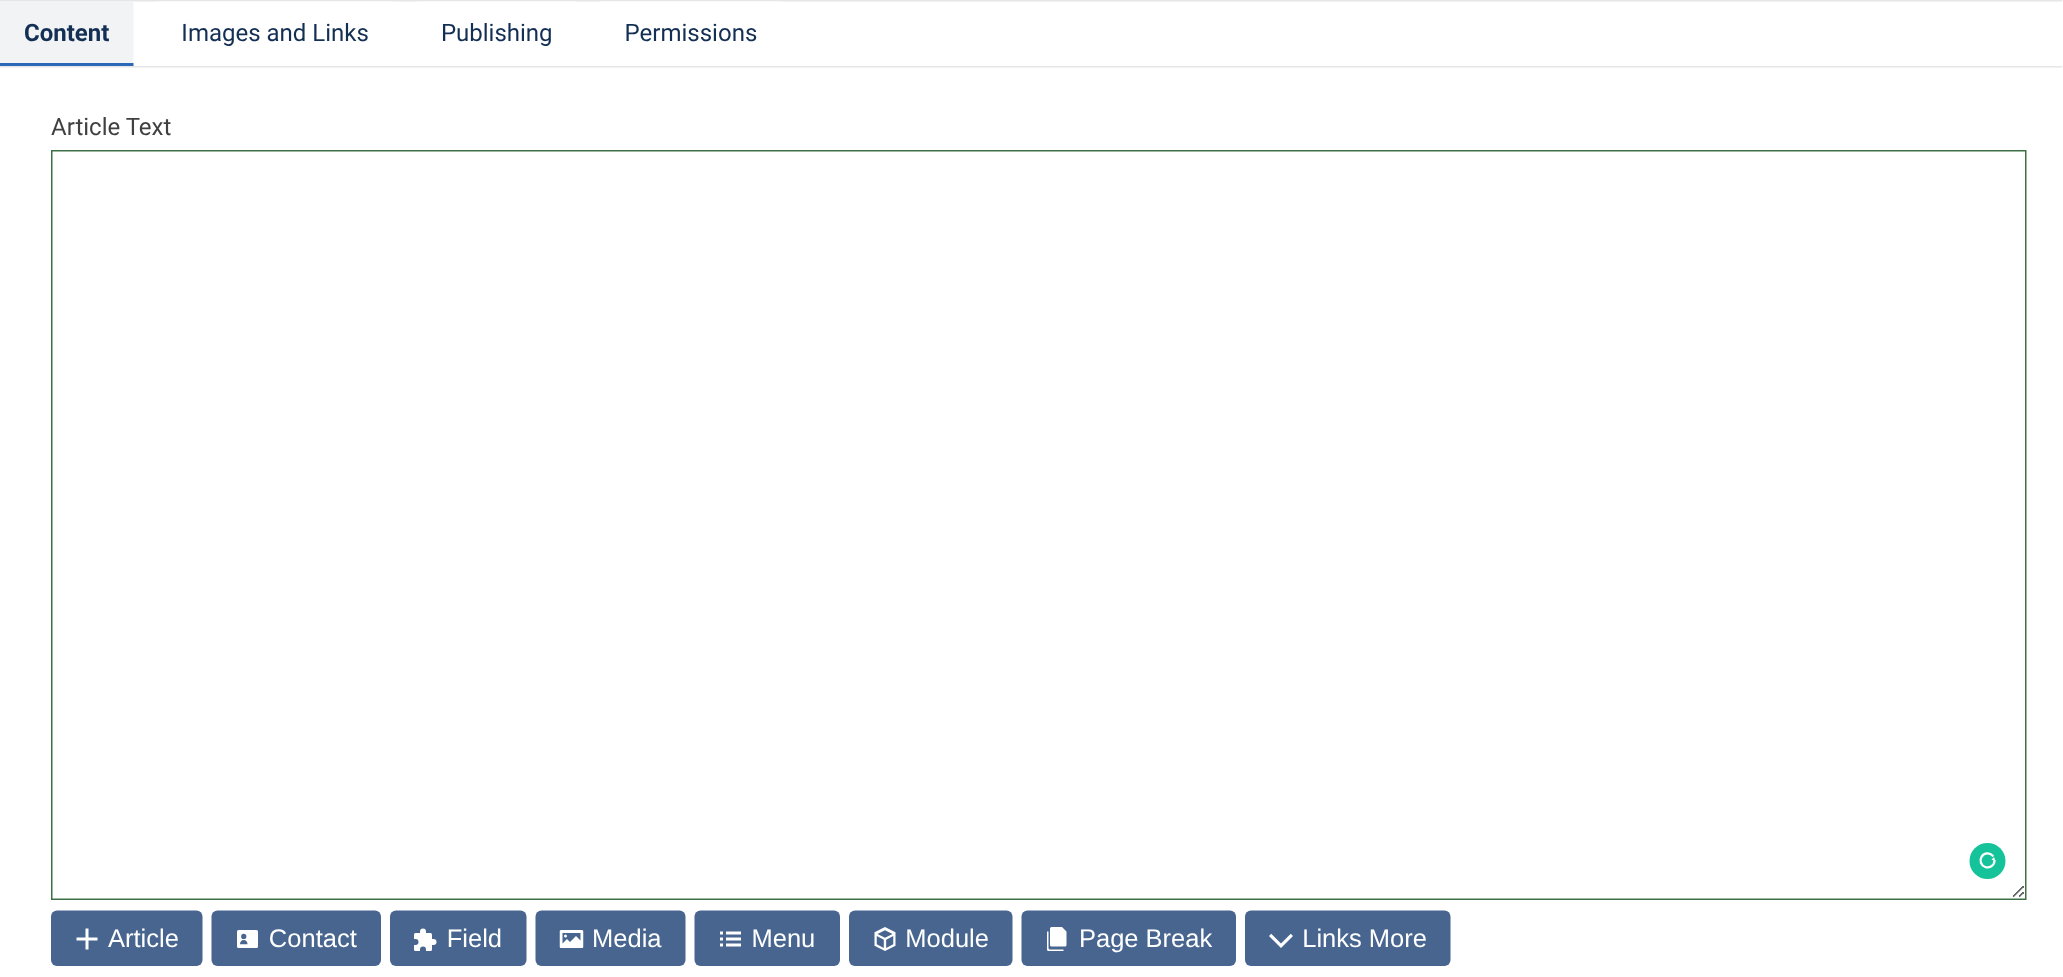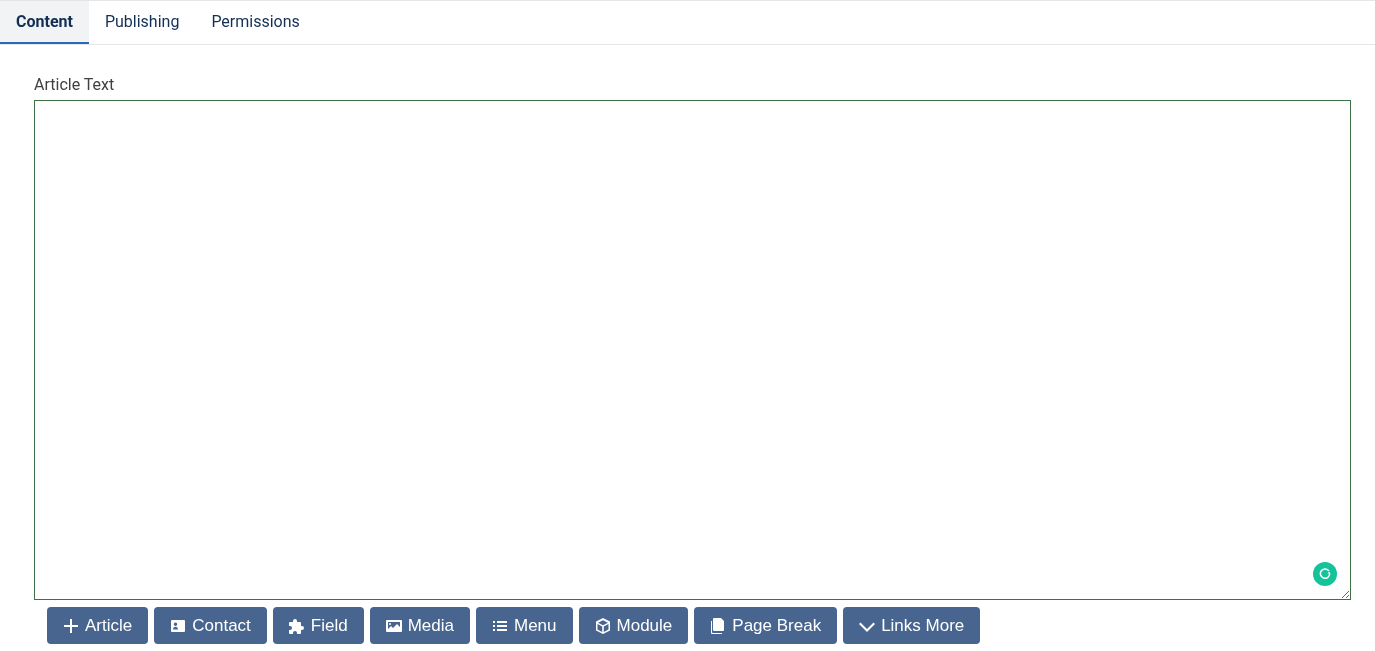--- a/index.html
+++ b/index.html
@@ -9,20 +9,21 @@
     background: #fff;
     color: #132f53;
     font-size: 16px;
   }
   .tabs {
     display: flex;
     border-top: 1px solid #e6e6e6;
     border-bottom: 1px solid #e6e6e6;
     background: #fff;
     padding: 0;
+    gap: 16px;
   }
   .tab {
     padding: 11px 16px;
     cursor: pointer;
     color: #132f53;
     background: #fff;
     border-bottom: 2px solid transparent;
   }
   .tab.active {
     font-weight: 700;
@@ -62,21 +63,20 @@
     display: flex;
     align-items: center;
     justify-content: center;
   }
   .grammarly-badge svg { width: 14px; height: 14px; }
   .button-row {
     display: flex;
     gap: 6px;
     margin-top: 7px;
     flex-wrap: wrap;
-    margin-left: 13px;
   }
   .btn {
     background: #47658f;
     color: #fff;
     border: none;
     border-radius: 4px;
     padding: 10px 16px;
     font-size: 17px;
     cursor: pointer;
     display: inline-flex;
@@ -85,20 +85,21 @@
     line-height: 1;
   }
   .btn .icon { display: inline-flex; width: 16px; height: 16px; }
   .btn .icon svg { width: 16px; height: 16px; fill: currentColor; }
 </style>
 </head>
 <body>
 
 <div class="tabs">
   <div class="tab active">Content</div>
+  <div class="tab">Images and Links</div>
   <div class="tab">Publishing</div>
   <div class="tab">Permissions</div>
 </div>
 
 <div class="content-area">
   <div class="field-label">Article Text</div>
 
   <div class="editor-wrap">
     <textarea class="editor-textarea" style=""></textarea>
     <div class="grammarly-badge">

